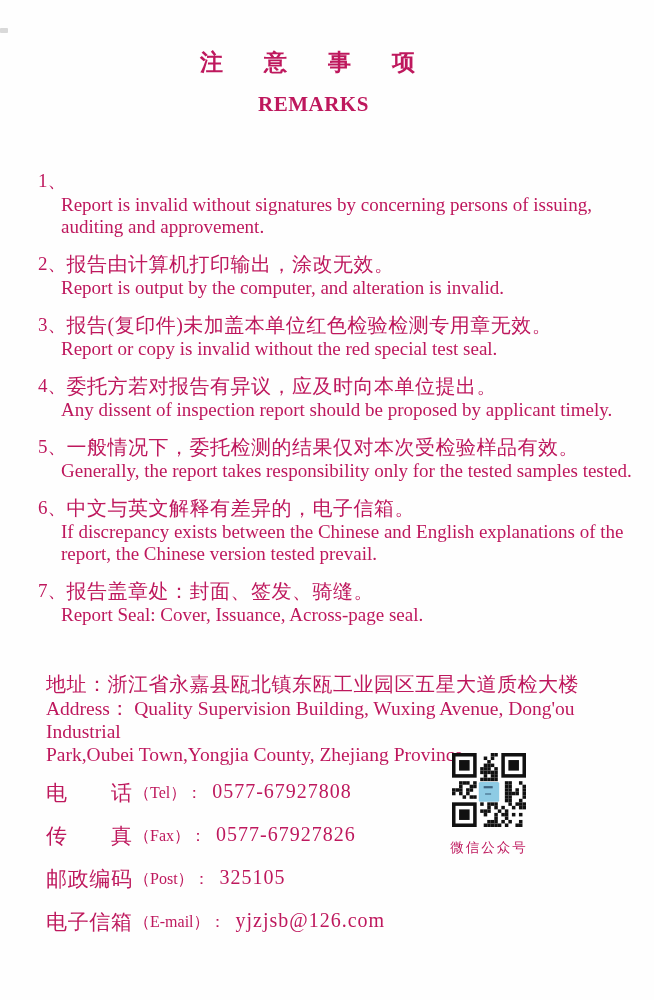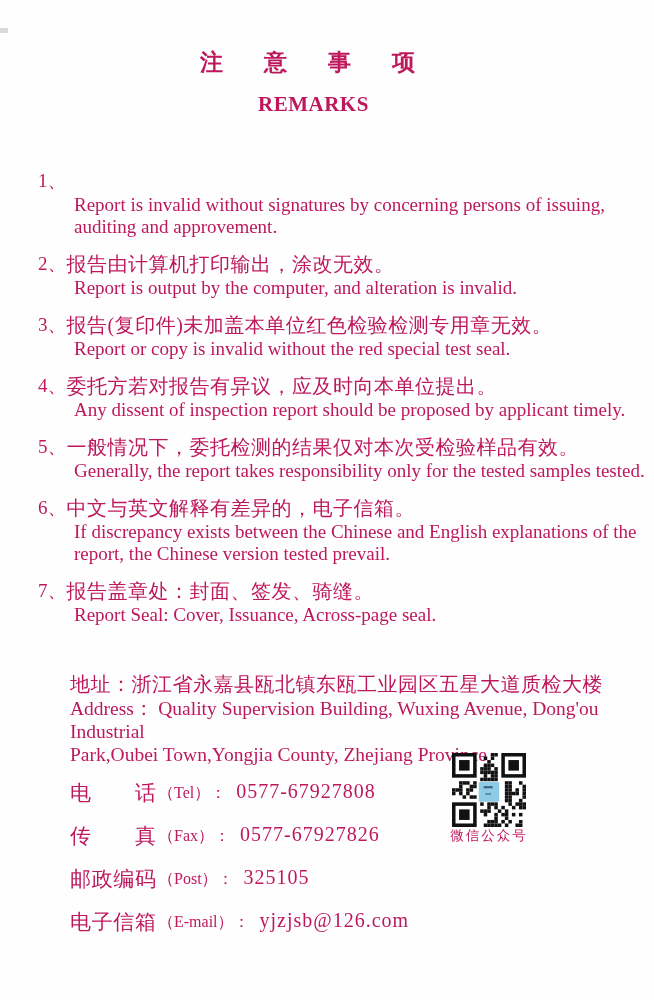--- a/index.html
+++ b/index.html
@@ -47,29 +47,29 @@
     display: flex;
     font-size: 20px;
     line-height: 26px;
   }
   .remark-num {
     flex: 0 0 28px;
     font-size: 19px;
   }
   .remark-cn-text { letter-spacing: 0.5px; }
   .remark-en {
-    margin-left: 36px;
+    margin-left: 23px;
     font-size: 19px;
     line-height: 22px;
     max-width: 575px;
     white-space: pre-line;
   }
   .footer {
     margin-top: 45px;
-    padding-left: 70px;
+    padding-left: 46px;
   }
   .address-cn {
     font-size: 20px;
     line-height: 26px;
     letter-spacing: 0.5px;
   }
   .address-en {
     font-size: 19.5px;
     line-height: 23px;
     max-width: 585px;
@@ -100,21 +100,21 @@
   }
   .qr-block {
     position: absolute;
     left: 449px;
     top: 753px;
     width: 80px;
     text-align: center;
   }
   .qr-code { display: block; margin: 0 auto; }
   .qr-caption {
-    margin-top: 0;
+    margin-top: 12px;
     font-size: 13.5px;
     letter-spacing: 2px;
     white-space: nowrap;
   }
 </style>
 </head>
 <body>
 
 <div class="page">
 

